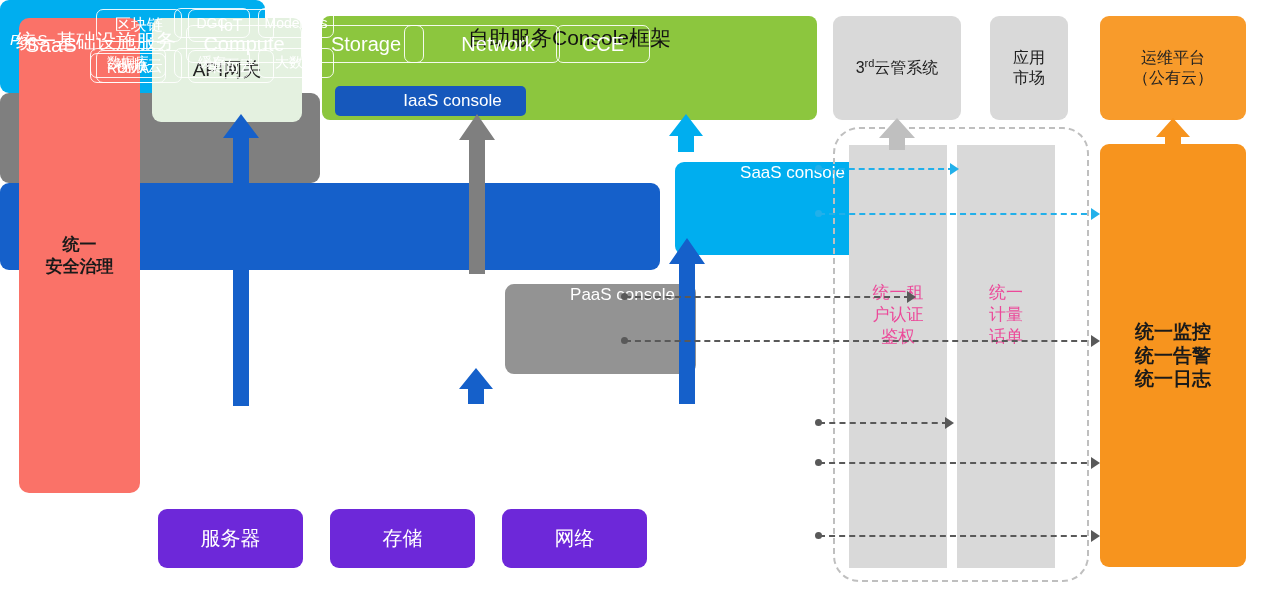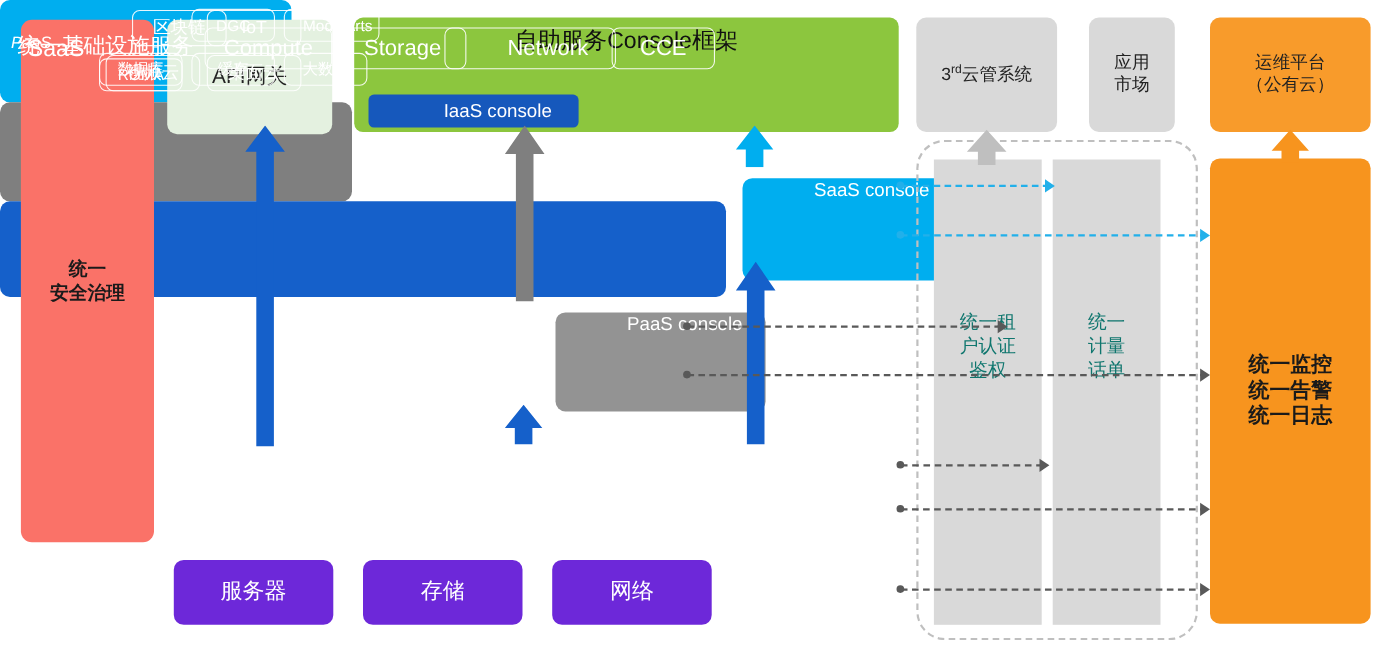--- a/index.html
+++ b/index.html
@@ -42,30 +42,30 @@
         border-radius:9px;color:#1a1a1a;font-size:19px;font-weight:bold;}
 
   
   .saas{left:553px;top:146px;width:265px;height:93px;background:#00aeef;
         border-radius:9px;display:block;}
   .saas-label{position:absolute;left:12px;top:33px;width:78px;text-align:center;
         color:#fff;font-size:21px;}
   .tag{position:absolute;border:1.6px solid rgba(255,255,255,.9);border-radius:7px;
         color:#fff;display:flex;align-items:center;justify-content:center;}
   .saas .tag{height:31px;width:84px;font-size:16px;}
-  .saas .t0{left:96px;top:9px;margin-left:24px;} .saas .t1{left:188px;top:9px;}
+  .saas .t0{left:96px;top:9px;} .saas .t1{left:188px;top:9px;}
   .saas .t2{left:96px;top:50px;} .saas .t3{left:188px;top:50px;}
 
   
   .paas{left:304px;top:268px;width:320px;height:90px;background:#7f7f7f;
         border-radius:9px;display:block;}
   .paas-label{position:absolute;left:10px;top:31px;width:78px;
         color:#fff;font-size:15px;font-style:italic;}
   .paas .tag{height:28px;width:74px;font-size:14px;}
-  .paas .p0{left:90px;top:8px;margin-top:45px;} .paas .p1{left:174px;top:8px;} .paas .p2{left:258px;top:8px;padding-left:11px;}
+  .paas .p0{left:90px;top:8px;margin-top:45px;} .paas .p1{left:174px;top:8px;} .paas .p2{left:258px;top:8px;}
   .paas .p3{left:90px;top:48px;} .paas .p4{left:174px;top:48px;} .paas .p5{left:258px;top:48px;}
 
   
   .infra{left:158px;top:400px;width:660px;height:87px;background:#1560ca;
         border-radius:9px;display:block;}
   .infra-label{position:absolute;left:16px;top:28px;color:#fff;font-size:20px;}
   .infra .tag{height:36px;font-size:20px;top:25px;border-width:1.6px;}
   .infra .i0{left:186px;width:114px;}
   .infra .i1{left:308px;width:114px;}
   .infra .i2{left:404px;width:122px;padding-left:32px;}
@@ -75,21 +75,21 @@
   .bb{background:#6d28d9;border-radius:9px;color:#fff;font-size:20px;
       top:509px;height:59px;}
   .bb0{left:158px;width:145px;} .bb1{left:330px;width:145px;}
   .bb2{left:502px;width:145px;} .bb3{left:674px;width:145px;}
 
   
   .dashed-zone{position:absolute;left:833px;top:127px;width:256px;height:455px;
       border:2.5px dashed #bfbfbf;border-radius:26px;box-sizing:border-box;}
   .col{position:absolute;background:#d9d9d9;width:98px;top:145px;height:423px;}
   .col-a{left:849px;} .col-b{left:957px;}
-  .col-text{position:absolute;width:98px;text-align:center;color:#0f766e;
+  .col-text{position:absolute;width:98px;text-align:center;color:#ec4899;
       font-size:17px;line-height:1.3;}
   .col-text.a{left:849px;top:282px;}
   .col-text.b{left:957px;top:282px;}
 
   
   .uparrow{position:absolute;}
   
   .dline{position:absolute;height:0;border-top:2px dashed #595959;}
   .dline.cy{border-top:2.5px dashed #22b0ea;}
   .ahead{position:absolute;width:0;height:0;border-top:6px solid transparent;

